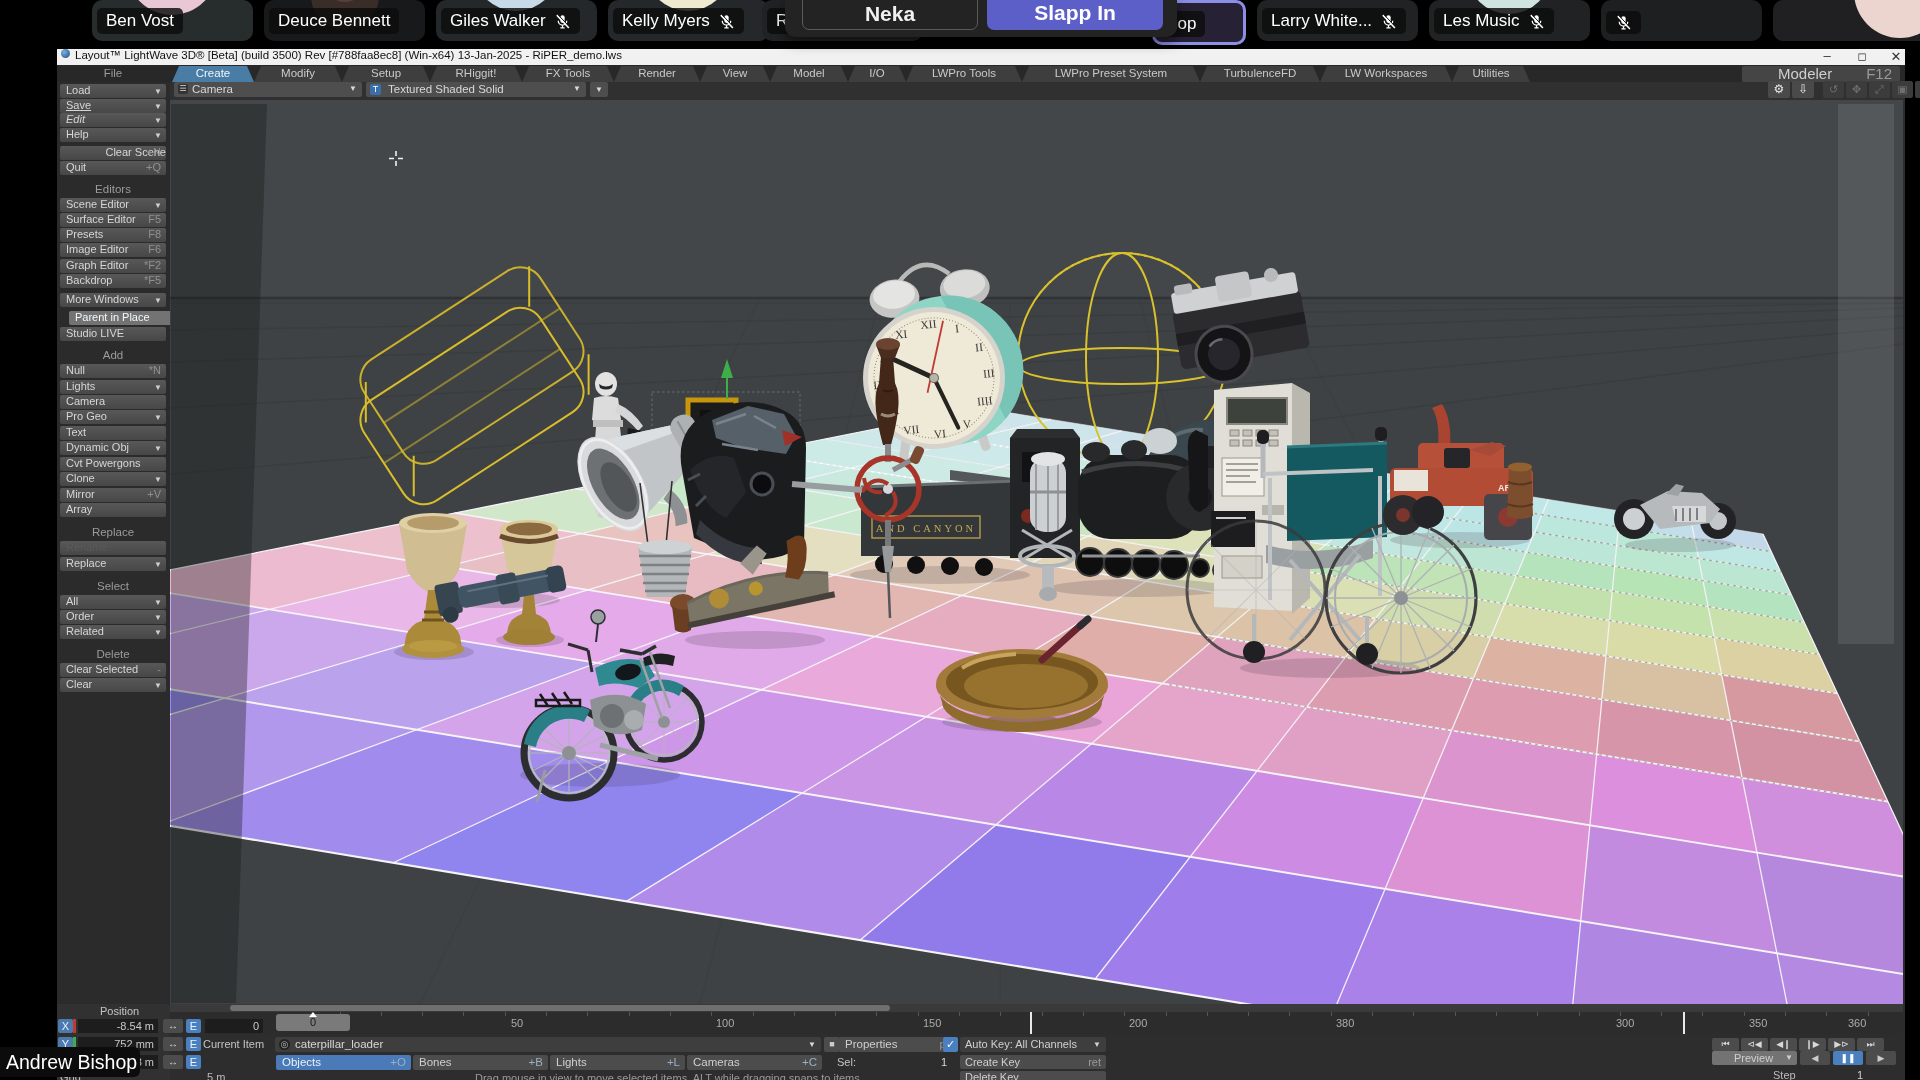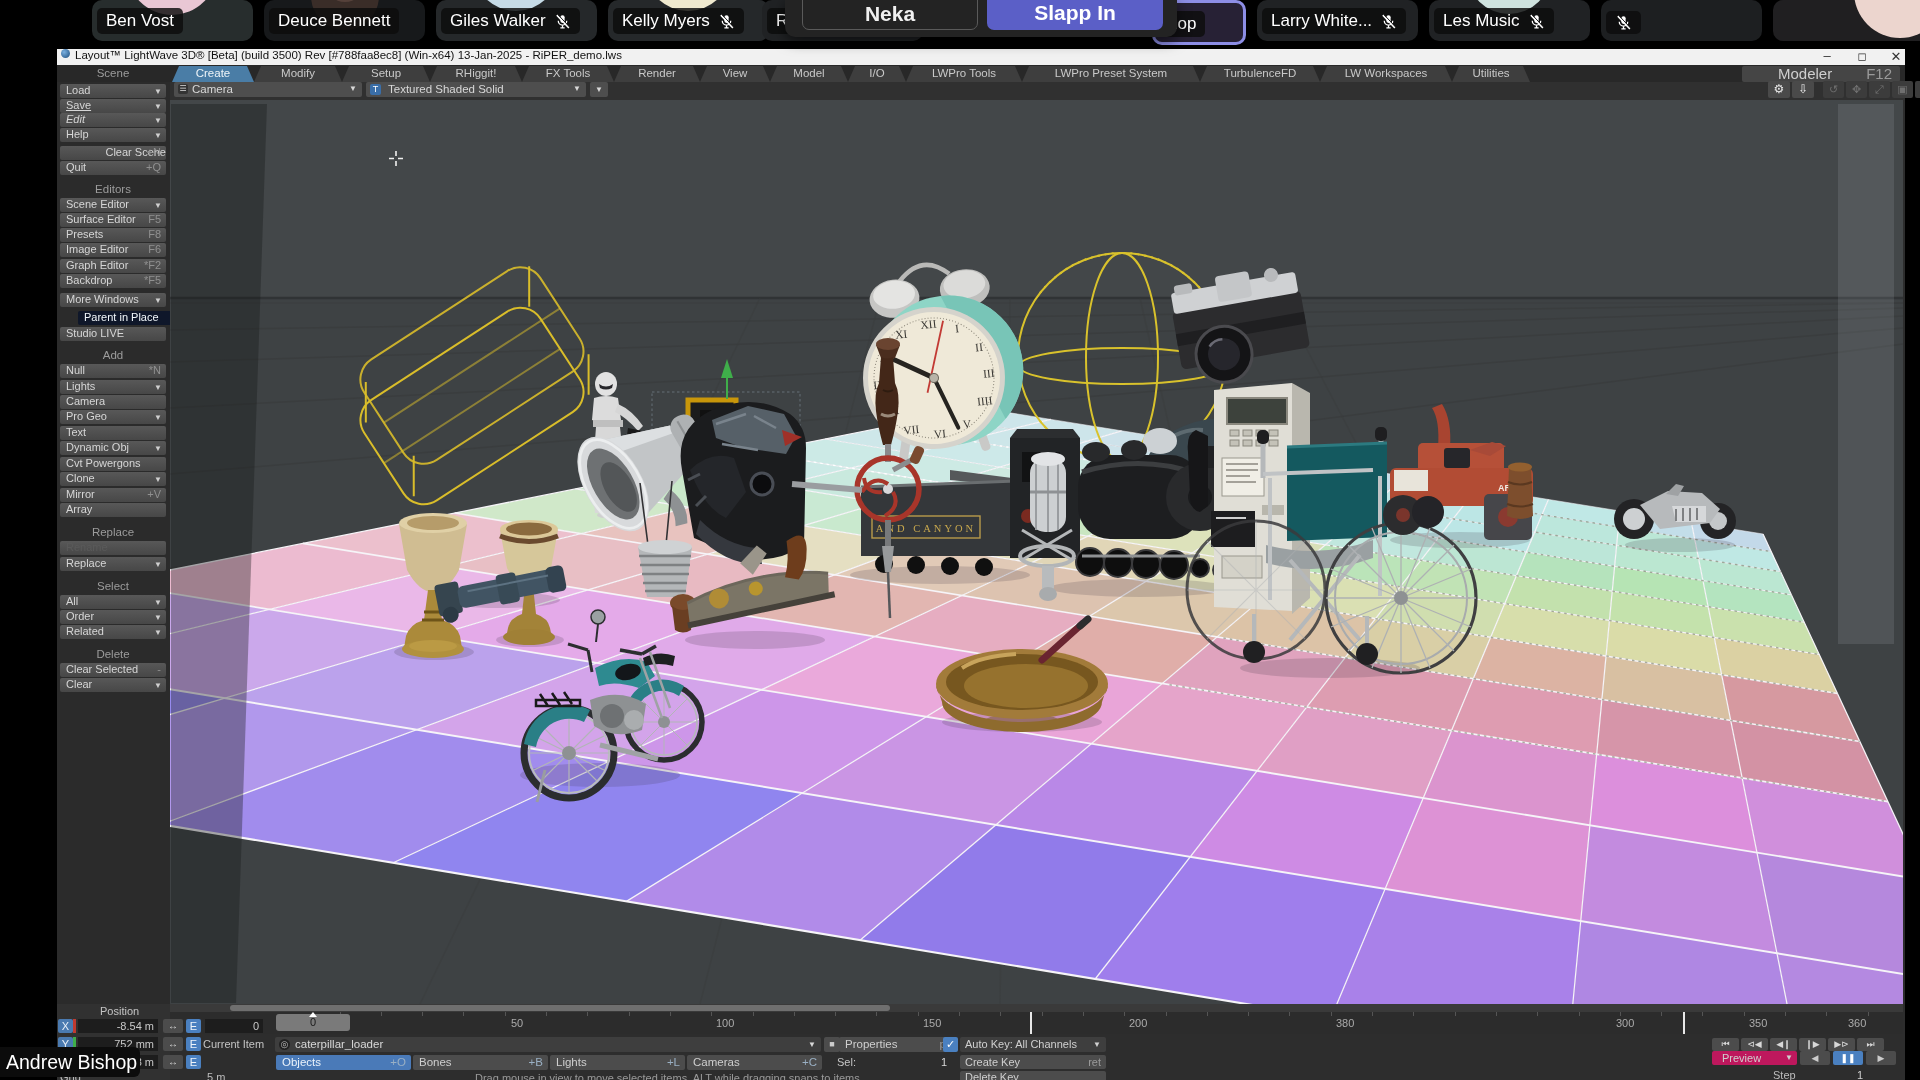--- a/index.html
+++ b/index.html
@@ -37,38 +37,38 @@
       <div class="tab" style="left:643px;width:70px">View</div>
       <div class="tab" style="left:713px;width:78px">Model</div>
       <div class="tab" style="left:791px;width:58px">I/O</div>
       <div class="tab" style="left:849px;width:116px">LWPro Tools</div>
       <div class="tab" style="left:965px;width:178px">LWPro Preset System</div>
       <div class="tab" style="left:1143px;width:120px">TurbulenceFD</div>
       <div class="tab" style="left:1263px;width:132px">LW Workspaces</div>
       <div class="tab" style="left:1395px;width:78px">Utilities</div>
       <div class="abs" style="left:1685px;top:1px;width:158px;height:16px;background:#454545;border-radius:2px;color:#cfcfcf;font-size:15px;line-height:15px"><span style="padding-left:36px">Modeler</span><span style="position:absolute;right:8px;color:#9a9a9a">F12</span></div>
     </div>
-<div class="hdr" style="left:3px;top:18px">Scene</div>
+<div class="hdr" style="left:3px;top:18px">File</div>
 <div class="abs" style="left:0;top:33px;width:113px;height:922px;background:#2b2b2b"></div>
 <div class="abs" style="left:113px;top:33px;width:1735px;height:18px;background:#303030"></div>
 <div class="btn" style="left:3px;top:35px;width:106px;height:14px;">Load<span class="arr">▼</span></div>
     <div class="btn" style="left:3px;top:50px;width:106px;height:14px;text-decoration:underline;">Save<span class="arr">▼</span></div>
     <div class="btn" style="left:3px;top:64px;width:106px;height:14px;font-style:italic;">Edit<span class="arr">▼</span></div>
     <div class="btn" style="left:3px;top:79px;width:106px;height:14px;">Help<span class="arr">▼</span></div>
     <div class="btn" style="left:3px;top:97px;width:106px;height:14px;text-align:right;">Clear Scene<span class="sc">+N</span></div>
     <div class="btn" style="left:3px;top:112px;width:106px;height:14px;">Quit<span class="sc">+Q</span></div>
     <div class="hdr" style="left:3px;top:134px">Editors</div>
     <div class="btn" style="left:3px;top:149px;width:106px;height:14px;">Scene Editor<span class="arr">▼</span></div>
     <div class="btn" style="left:3px;top:164px;width:106px;height:14px;">Surface Editor<span class="sc">F5</span></div>
     <div class="btn" style="left:3px;top:179px;width:106px;height:14px;">Presets<span class="sc">F8</span></div>
     <div class="btn" style="left:3px;top:194px;width:106px;height:14px;">Image Editor<span class="sc">F6</span></div>
     <div class="btn" style="left:3px;top:210px;width:106px;height:14px;">Graph Editor<span class="sc">*F2</span></div>
     <div class="btn" style="left:3px;top:225px;width:106px;height:14px;">Backdrop<span class="sc">*F5</span></div>
     <div class="btn" style="left:3px;top:244px;width:106px;height:14px;">More Windows<span class="arr">▼</span></div>
-    <div class="btn" style="left:21px;top:262px;width:106px;height:14px;background:#0f172a;color:#f2f8fc;">Parent in Place</div>
+    <div class="btn" style="left:12px;top:262px;width:106px;height:14px;background:#737373;color:#f2f8fc;">Parent in Place</div>
     <div class="btn" style="left:3px;top:278px;width:106px;height:14px;">Studio LIVE</div>
     <div class="hdr" style="left:3px;top:300px">Add</div>
     <div class="btn" style="left:3px;top:315px;width:106px;height:14px;">Null<span class="sc">*N</span></div>
     <div class="btn" style="left:3px;top:331px;width:106px;height:14px;">Lights<span class="arr">▼</span></div>
     <div class="btn" style="left:3px;top:346px;width:106px;height:14px;">Camera</div>
     <div class="btn" style="left:3px;top:361px;width:106px;height:14px;">Pro Geo<span class="arr">▼</span></div>
     <div class="btn" style="left:3px;top:377px;width:106px;height:14px;">Text</div>
     <div class="btn" style="left:3px;top:392px;width:106px;height:14px;">Dynamic Obj<span class="arr">▼</span></div>
     <div class="btn" style="left:3px;top:408px;width:106px;height:14px;">Cvt Powergons</div>
     <div class="btn" style="left:3px;top:423px;width:106px;height:14px;">Clone<span class="arr">▼</span></div>
@@ -692,21 +692,21 @@
     <div class="abs" style="left:903px;top:988px;width:146px;height:15px;background:#3e3e3e;border-radius:2px;color:#d0d0d0;font-size:11px;line-height:15px;padding-left:5px">Auto Key: All Channels<span style="position:absolute;right:5px;font-size:8px">▼</span></div>
     <div class="abs" style="left:903px;top:1006px;width:146px;height:14px;background:#4c4c4c;border-radius:2px;color:#cfcfcf;font-size:11px;line-height:14px;padding-left:5px">Create Key<span style="position:absolute;right:5px;color:#9a9a9a">ret</span></div>
     <div class="abs" style="left:903px;top:1022px;width:146px;height:12px;background:#4c4c4c;border-radius:2px;color:#cfcfcf;font-size:11px;line-height:12px;padding-left:5px">Delete Key</div>
     <div class="abs" style="left:418px;top:1023px;width:600px;height:11px;color:#9a9a9a;font-size:11px">Drag mouse in view to move selected items. ALT while dragging snaps to items.</div>
     <div class="abs" style="left:1655px;top:989px;width:27px;height:13px;background:#4c4c4c;border-radius:2px;color:#d8d8d8;text-align:center;font-size:9px;line-height:13px">⏮</div>
     <div class="abs" style="left:1684px;top:989px;width:27px;height:13px;background:#4c4c4c;border-radius:2px;color:#d8d8d8;text-align:center;font-size:9px;line-height:13px">⊲◀</div>
     <div class="abs" style="left:1713px;top:989px;width:27px;height:13px;background:#4c4c4c;border-radius:2px;color:#d8d8d8;text-align:center;font-size:9px;line-height:13px">◀❙</div>
     <div class="abs" style="left:1742px;top:989px;width:27px;height:13px;background:#4c4c4c;border-radius:2px;color:#d8d8d8;text-align:center;font-size:9px;line-height:13px">❙▶</div>
     <div class="abs" style="left:1771px;top:989px;width:27px;height:13px;background:#4c4c4c;border-radius:2px;color:#d8d8d8;text-align:center;font-size:9px;line-height:13px">▶⊳</div>
     <div class="abs" style="left:1800px;top:989px;width:27px;height:13px;background:#4c4c4c;border-radius:2px;color:#d8d8d8;text-align:center;font-size:9px;line-height:13px">⏭</div>
-    <div class="abs" style="left:1655px;top:1002px;width:85px;height:14px;background:#be185d;border-radius:2px;color:#cfcfcf;font-size:11px;line-height:14px;padding-left:10px">Preview<span style="position:absolute;right:4px;font-size:8px">▼</span></div>
+    <div class="abs" style="left:1655px;top:1002px;width:85px;height:14px;background:#737373;border-radius:2px;color:#cfcfcf;font-size:11px;line-height:14px;padding-left:22px">Preview<span style="position:absolute;right:4px;font-size:8px">▼</span></div>
     <div class="abs" style="left:1743px;top:1002px;width:30px;height:14px;background:#4c4c4c;border-radius:2px;color:#ccc;text-align:center;font-size:9px;line-height:14px">◀</div>
     <div class="abs" style="left:1776px;top:1002px;width:30px;height:14px;background:#4a80c0;border-radius:2px;color:#fff;text-align:center;font-size:9px;line-height:14px">❚❚</div>
     <div class="abs" style="left:1809px;top:1002px;width:30px;height:14px;background:#4c4c4c;border-radius:2px;color:#ccc;text-align:center;font-size:9px;line-height:14px">▶</div>
     <div class="abs" style="left:1716px;top:1020px;width:80px;height:11px;color:#bdbdbd;font-size:11px">Step</div>
     <div class="abs" style="left:1800px;top:1020px;width:20px;height:11px;color:#d0d0d0;font-size:11px">1</div>
 </div>
 <div class="tile" style="left:92px;width:161px;background:#272d2d;">
     <div class="abs" style="left:35px;top:-75px;width:90px;height:90px;border-radius:50%;background:#e9c7d4"></div>
     <div class="pill">Ben Vost</div>
   </div>

